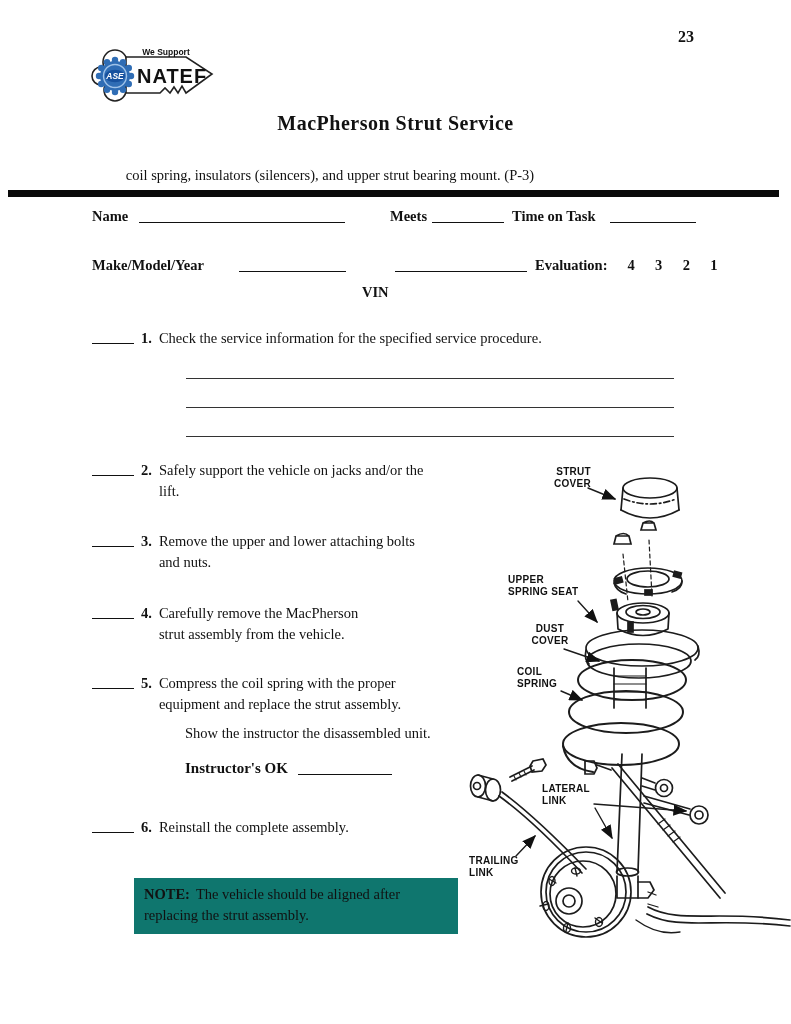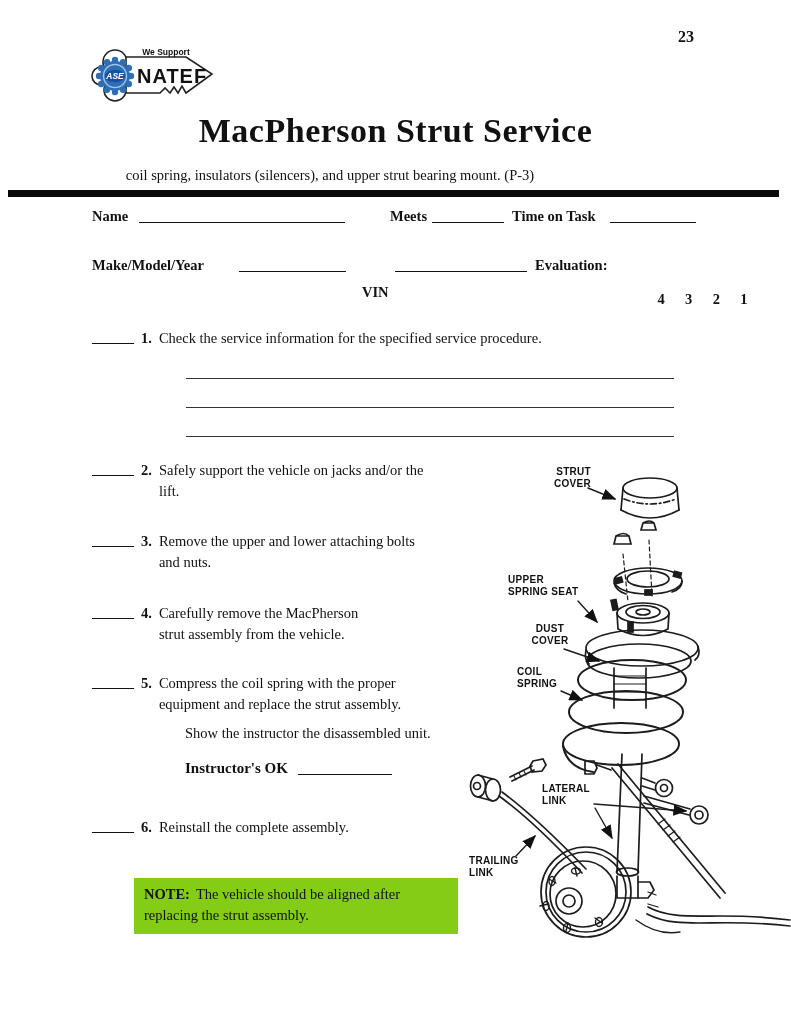--- a/index.html
+++ b/index.html
@@ -7,21 +7,21 @@
   .page {
     position:relative; width:791px; height:1024px; background:#ffffff;
     font-family:"Liberation Serif", serif; color:#111; overflow:hidden;
     margin:0 auto;
   }
   .abs { position:absolute; }
 
   
   .page-number { position:absolute; left:678px; top:28px; font-size:16px; font-weight:bold; }
   .title { position:absolute; left:0; top:112px; width:791px; text-align:center;
-           font-size:34px; font-weight:bold; letter-spacing:0.5px; }
+           font-size:20px; font-weight:bold; letter-spacing:0.5px; }
   .task-line1 { position:absolute; left:0; top:148px; width:791px; text-align:center; font-size:14.5px; }
   .task-line1 b { margin-right:4px; }
   .task-line2 { position:absolute; left:0; top:167px; width:660px; text-align:center; font-size:14.5px; }
   .thick-rule { position:absolute; left:8px; top:190px; width:771px; height:7px; background:#0a0a0a; }
 
   
   .form-row { position:absolute; font-size:14.5px; font-weight:bold; }
   .blank { display:inline-block; border-bottom:1.6px solid #111; height:15px; vertical-align:-2px; }
   .fr-item { position:absolute; white-space:nowrap; }
   .scores span { display:inline-block; width:24px; text-align:center; }
@@ -30,21 +30,21 @@
   .step { position:absolute; display:flex; font-size:14.5px; line-height:1.45; }
   .step .check { flex:0 0 42px; border-bottom:1.6px solid #111; height:16px; margin-right:7px; }
   .step .num { font-weight:bold; margin-right:7px; white-space:nowrap; }
   .step .txt { white-space:pre-line; }
   .rule-line { position:absolute; left:186px; width:488px; border-bottom:1.3px solid #333; height:0; }
 
   .show-line { position:absolute; left:185px; top:725px; font-size:14.5px; }
   .ok-line { position:absolute; left:185px; top:760px; font-size:15px; font-weight:bold; }
   .ok-line .blank { width:94px; }
 
-  .note-box { position:absolute; left:134px; top:878px; width:324px; background:#84cc16;
+  .note-box { position:absolute; left:134px; top:878px; width:324px; background:#0f766e;
               font-size:14.5px; line-height:1.45; padding:6px 10px 8px 10px; }
   .note-box b { margin-right:6px; }
 
   
   .dlabel { position:absolute; font-family:"Liberation Sans", sans-serif; font-weight:bold;
             font-size:10px; line-height:1.18; letter-spacing:0.3px; white-space:pre-line; color:#111; }
 
   
   .logo-wrap { position:absolute; left:88px; top:43px; width:128px; height:64px; }
   svg text { font-family:"Liberation Sans", sans-serif; }
@@ -106,21 +106,21 @@
     <span class="fr-item" style="left:420px;">Time on Task</span>
     <span class="fr-item blank" style="left:518px; width:86px;"></span>
   </div>
 
   <div class="form-row" style="left:92px; top:257px; width:640px; height:22px;">
     <span class="fr-item" style="left:0;">Make/Model/Year</span>
     <span class="fr-item blank" style="left:147px; width:107px;"></span>
     <span class="fr-item" style="left:270px;margin-top:27px;">VIN</span>
     <span class="fr-item blank" style="left:303px; width:132px;"></span>
     <span class="fr-item" style="left:443px;">Evaluation:</span>
-    <span class="fr-item scores" style="left:557px;margin-top:34px;">
+    <span class="fr-item scores" style="left:527px;">
       <span>4</span>
       <span>3</span>
       <span>2</span>
       <span>1</span>
     </span>
   </div>
 
   <div class="step" style="left:92px; top:328px; width:640px;">
     <span class="check"></span>
     <span class="num">1.</span>

